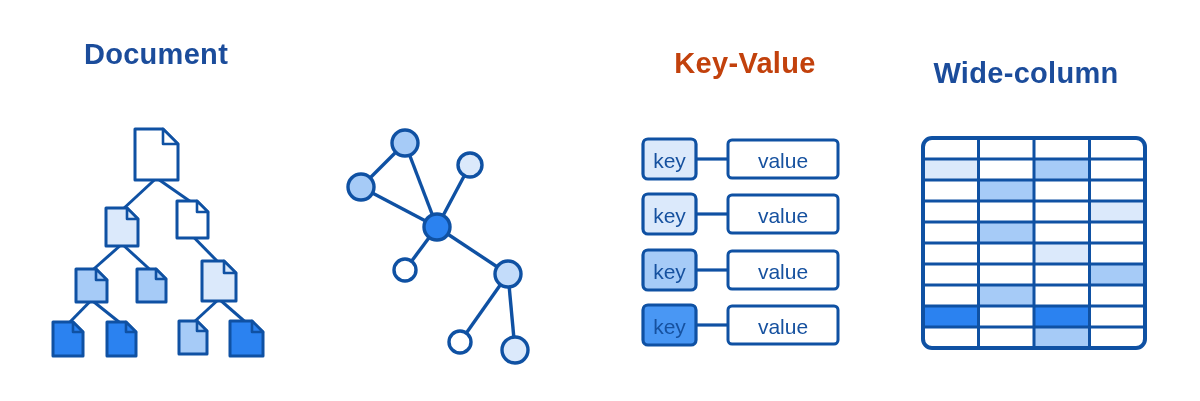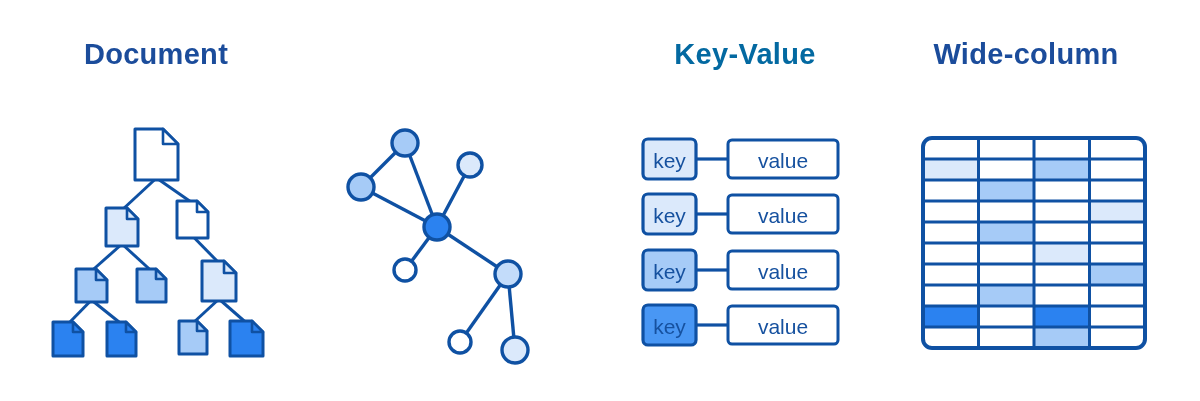--- a/index.html
+++ b/index.html
@@ -8,30 +8,30 @@
     font-family:"Liberation Sans", sans-serif;
   }
   .stage{position:absolute;left:0;top:0;width:1200px;height:311px;}
   .title{
     position:absolute;top:38px;transform:translateX(-50%);
     font-size:29px;font-weight:bold;letter-spacing:.3px;white-space:nowrap;
   }
   #title-document{left:156px;}
   #title-graph{left:441px;}
   #title-key-value{left:745px;}
-  #title-wide-column{left:1026px;}
+  #title-wide-column{left:1026px;margin-top:19px;}
   svg.canvas{position:absolute;left:0;top:0;}
 </style>
 </head>
 <body>
 
 <div class="stage">
 
   <div class="title" id="title-document" style="color: rgb(27, 76, 155);">Document</div>
-  <div class="title" id="title-key-value" style="color: #0369a1;">Key-Value</div>
+  <div class="title" id="title-key-value" style="color: #c2410c; margin-top: 9px;">Key-Value</div>
   <div class="title" id="title-wide-column" style="color: rgb(27, 76, 155);">Wide-column</div>
 
   <svg class="canvas" id="diagram-canvas" width="1200" height="401" viewBox="0 0 1200 401">
       <g>
         <line x1="156.5" y1="178" x2="122" y2="210" stroke="#0f51a3" stroke-width="3"></line>
         <line x1="156.5" y1="178" x2="192.5" y2="203" stroke="#0f51a3" stroke-width="3"></line>
         <line x1="122" y1="244" x2="91.5" y2="271" stroke="#0f51a3" stroke-width="3"></line>
         <line x1="122" y1="244" x2="151.5" y2="271" stroke="#0f51a3" stroke-width="3"></line>
         <line x1="192.5" y1="236" x2="219" y2="263" stroke="#0f51a3" stroke-width="3"></line>
         <line x1="91.5" y1="300" x2="68" y2="324" stroke="#0f51a3" stroke-width="3"></line>

